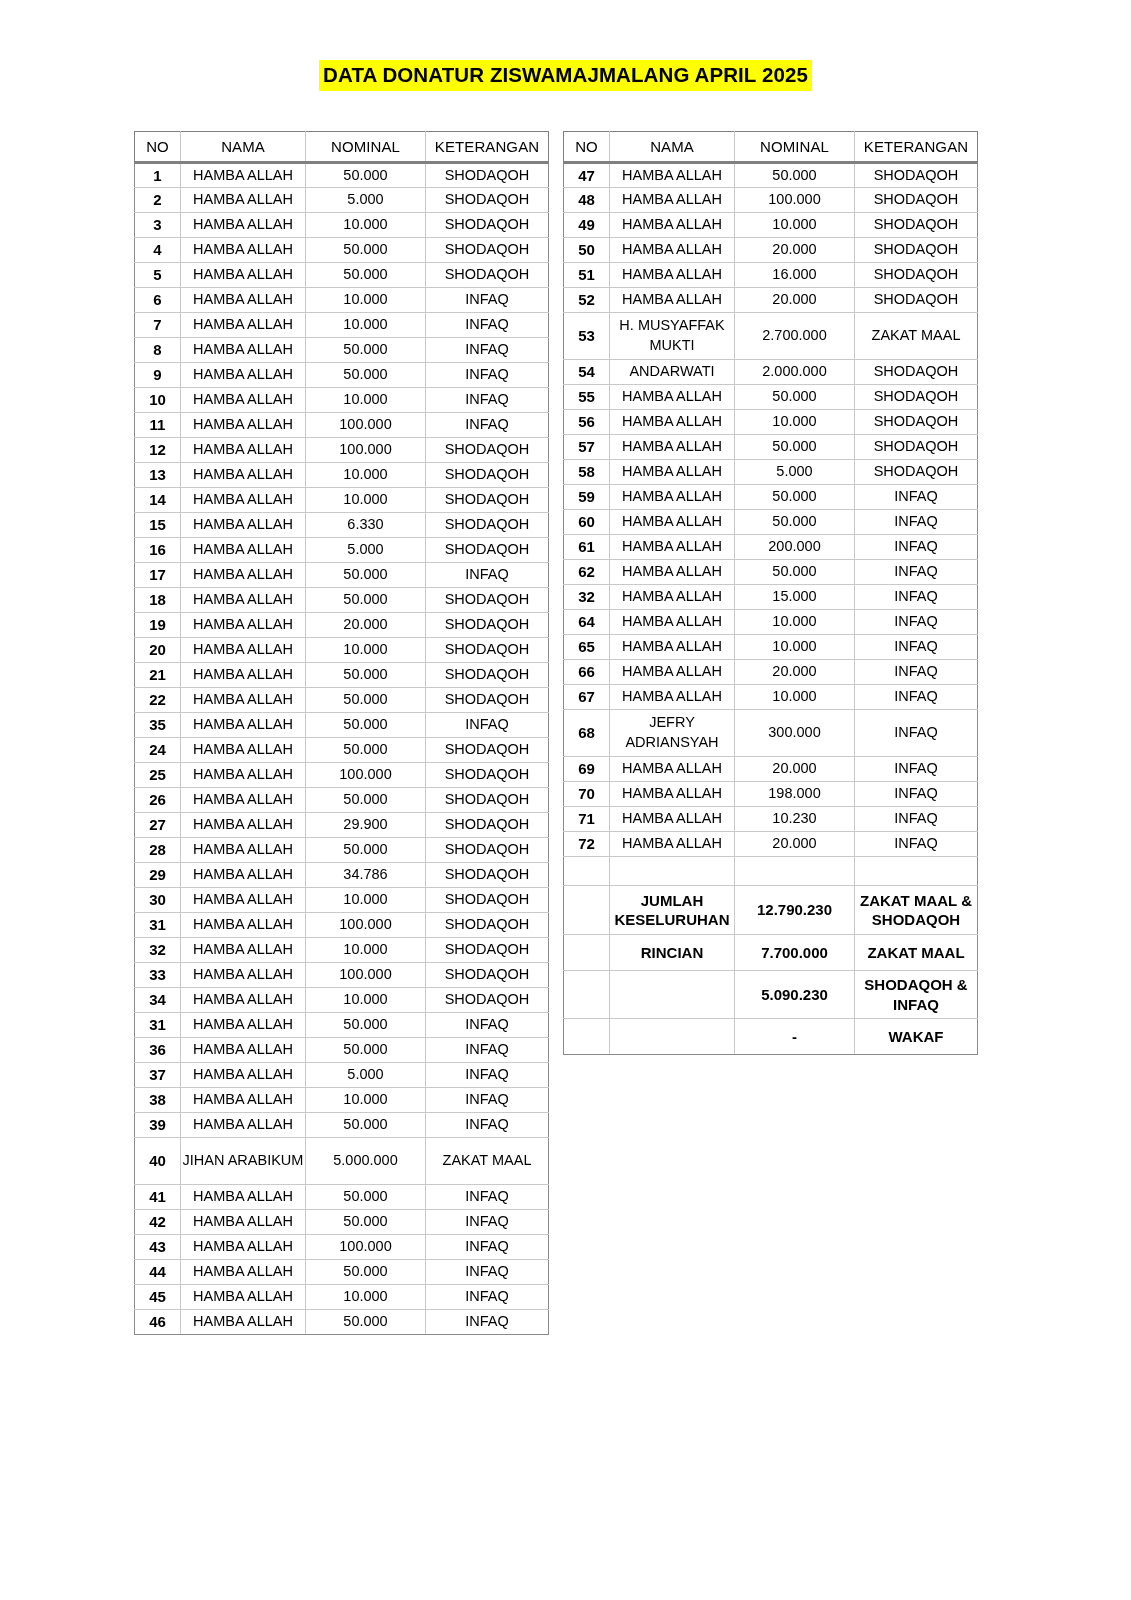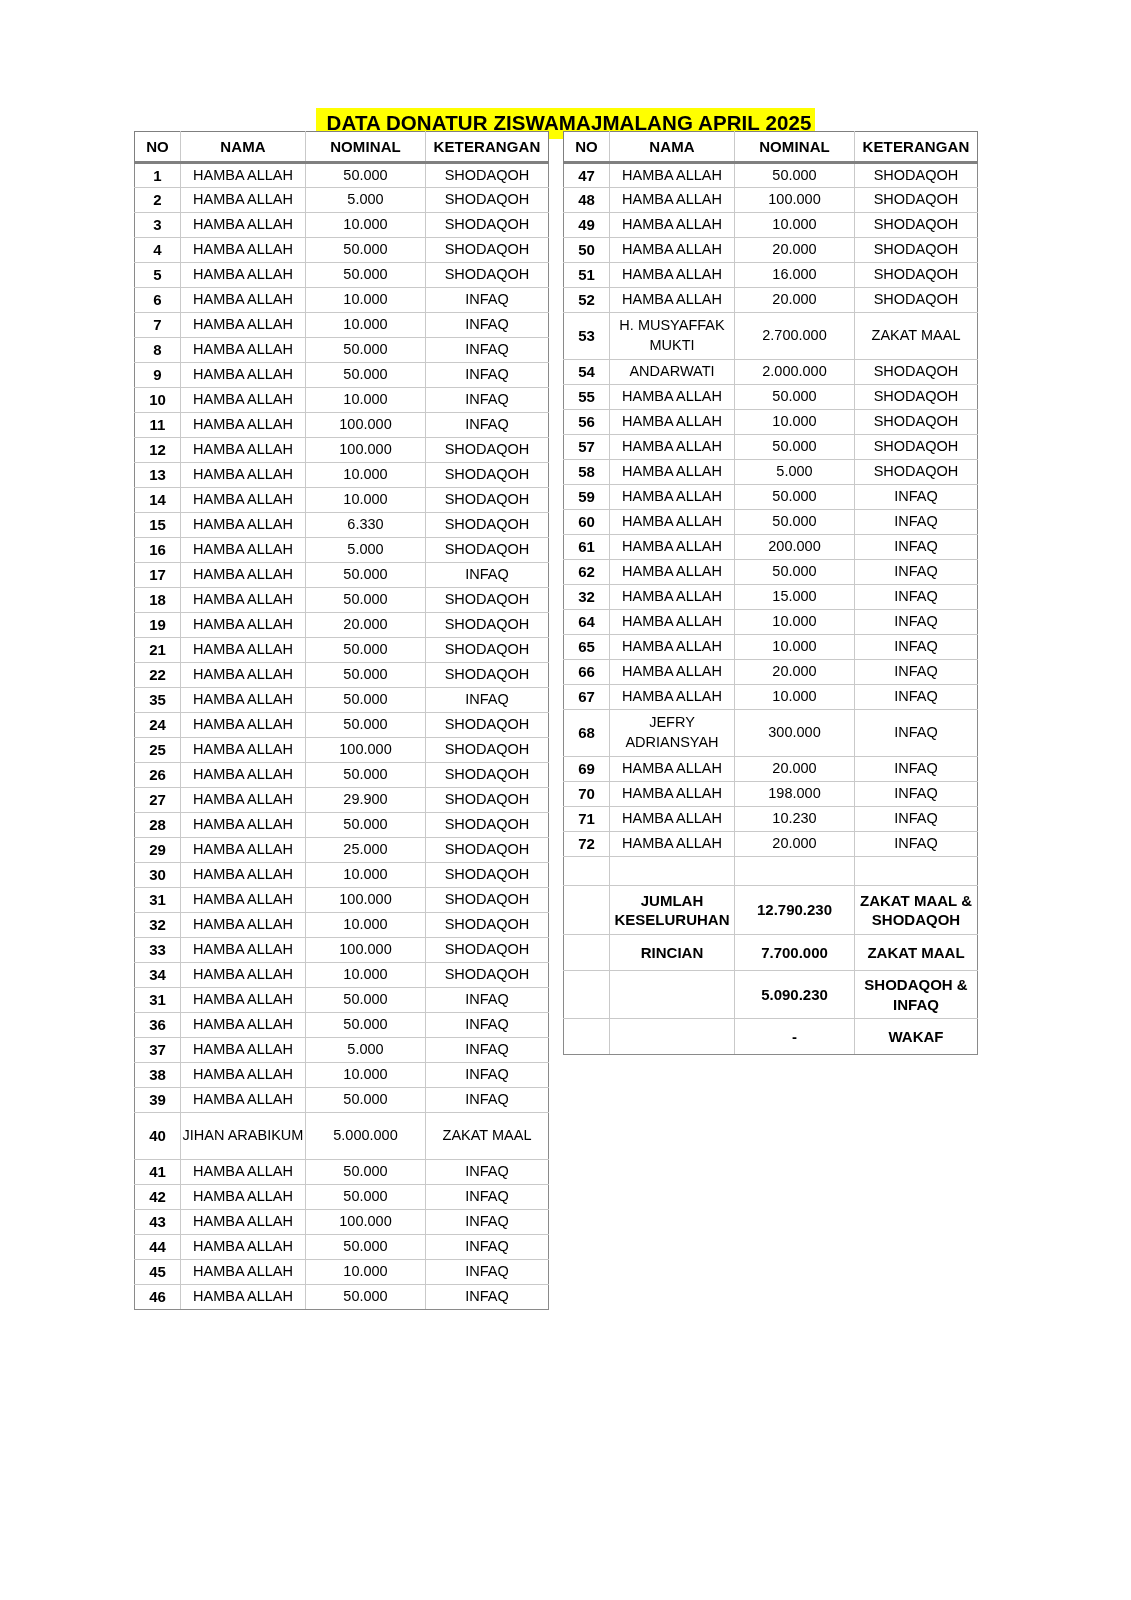--- a/index.html
+++ b/index.html
@@ -29,24 +29,23 @@
     left: 0;
     width: 1131px;
     text-align: center;
   }
   .doc-title {
     display: inline-block;
     background: #FFFF00;
     font-size: 20.5px;
     font-weight: bold;
     letter-spacing: 0.1px;
-    padding: 2px 4px 3px 11px;
+    padding: 2px 4px 3px 4px;
     line-height: 1.25;
     white-space: nowrap;
-    margin-top: 48px;
   }
 
   
   .tables {
     position: absolute;
     top: 131px;
     left: 134px;
     display: flex;
     align-items: flex-start;
     gap: 14px;
@@ -67,21 +66,21 @@
     box-sizing: border-box;
   }
 
   
   col.c-no   { width: 46px; }
   col.c-nama { width: 125px; }
   col.c-nom  { width: 120px; }
   col.c-ket  { width: 123px; }
 
   thead th {
-    font-weight: bold;
+    font-weight: normal;
     font-size: 15px;
     height: 31px;
     border-bottom: 3px solid #808080 !important;
     border-top: 1px solid #7f7f7f !important;
     background: #ffffff;
     letter-spacing: 0.1px;
     margin-left: 8px;
   }
   thead th.h-no   { border-left: 1px solid #7f7f7f !important; }
   thead th.h-ket  { border-right: 1px solid #7f7f7f !important; }
@@ -262,20 +261,26 @@
             <td class="cell-nom">50.000</td>
             <td class="cell-ket">SHODAQOH</td>
           </tr>
           <tr>
             <td class="cell-no">19</td>
             <td class="cell-nama">HAMBA ALLAH</td>
             <td class="cell-nom">20.000</td>
             <td class="cell-ket">SHODAQOH</td>
           </tr>
           <tr>
+            <td class="cell-no">20</td>
+            <td class="cell-nama">HAMBA ALLAH</td>
+            <td class="cell-nom">10.000</td>
+            <td class="cell-ket">SHODAQOH</td>
+          </tr>
+          <tr>
             <td class="cell-no">21</td>
             <td class="cell-nama">HAMBA ALLAH</td>
             <td class="cell-nom">50.000</td>
             <td class="cell-ket">SHODAQOH</td>
           </tr>
           <tr>
             <td class="cell-no">22</td>
             <td class="cell-nama">HAMBA ALLAH</td>
             <td class="cell-nom">50.000</td>
             <td class="cell-ket">SHODAQOH</td>
@@ -312,21 +317,21 @@
           </tr>
           <tr>
             <td class="cell-no">28</td>
             <td class="cell-nama">HAMBA ALLAH</td>
             <td class="cell-nom">50.000</td>
             <td class="cell-ket">SHODAQOH</td>
           </tr>
           <tr>
             <td class="cell-no">29</td>
             <td class="cell-nama">HAMBA ALLAH</td>
-            <td class="cell-nom">25.000</td>
+            <td class="cell-nom">34.786</td>
             <td class="cell-ket">SHODAQOH</td>
           </tr>
           <tr>
             <td class="cell-no">30</td>
             <td class="cell-nama">HAMBA ALLAH</td>
             <td class="cell-nom">10.000</td>
             <td class="cell-ket">SHODAQOH</td>
           </tr>
           <tr>
             <td class="cell-no">31</td>

